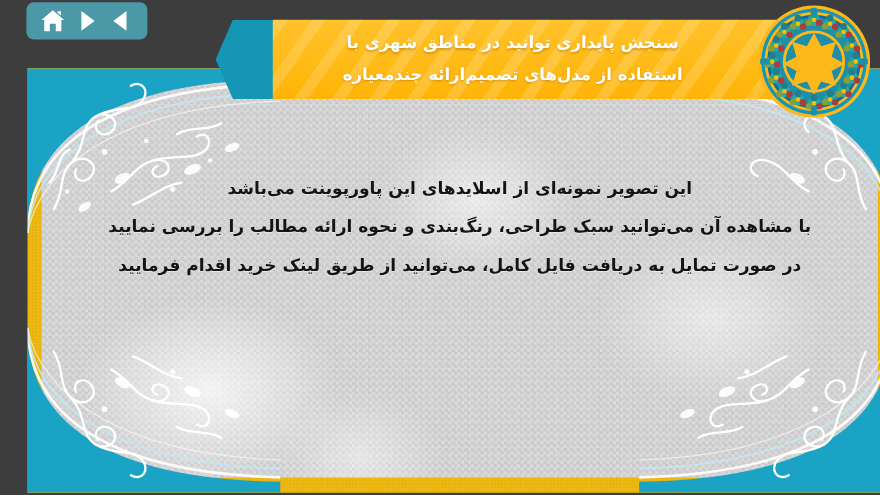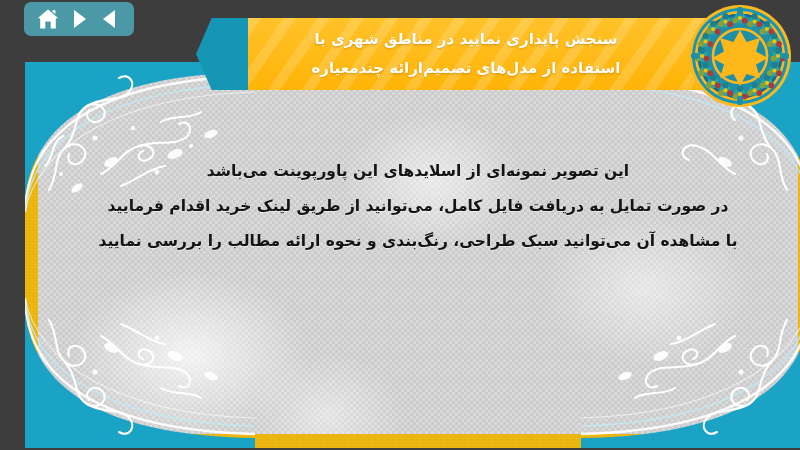--- a/index.html
+++ b/index.html
@@ -275,29 +275,29 @@
           <ellipse cx="150" cy="92" rx="8" ry="4.2" transform="rotate(-22 150 92)"></ellipse>
           <ellipse cx="186" cy="72" rx="7" ry="3.6" transform="rotate(-20 186 72)"></ellipse>
           <circle cx="70" cy="76" r="2.6"></circle>
           <circle cx="132" cy="110" r="2.4"></circle>
         </g>
       </svg>
     </div>
 
     <div id="slide-text">
       <div class="txt-line">این تصویر نمونه‌ای از اسلایدهای این پاورپوینت می‌باشد</div>
+      <div class="txt-line">با مشاهده آن می‌توانید سبک طراحی، رنگ‌بندی و نحوه ارائه مطالب را بررسی نمایید</div>
       <div class="txt-line">در صورت تمایل به دریافت فایل کامل، می‌توانید از طریق لینک خرید اقدام فرمایید</div>
-      <div class="txt-line">با مشاهده آن می‌توانید سبک طراحی، رنگ‌بندی و نحوه ارائه مطالب را بررسی نمایید</div>
     </div>
   </div>
 
   <div id="banner-wrap">
     <div id="banner-tab"></div>
     <div id="banner-bar">
-      <div class="title-line">سنجش پایداری نمایید در مناطق شهری با</div>
+      <div class="title-line">سنجش پایداری توانید در مناطق شهری با</div>
       <div class="title-line">استفاده از مدل‌های تصمیم‌ارائه چندمعیاره</div>
     </div>
 
     <div id="medallion">
       <svg viewBox="0 0 104 104">
         <defs>
           <g id="petal-cluster">
             <circle cx="0" cy="0" r="5.6" fill="#2aa7a2"></circle>
             <circle cx="0" cy="-5.2" r="3.1" fill="#1f7f8c"></circle>
             <circle cx="-4.6" cy="2.6" r="2.9" fill="#8a9e3a"></circle>

